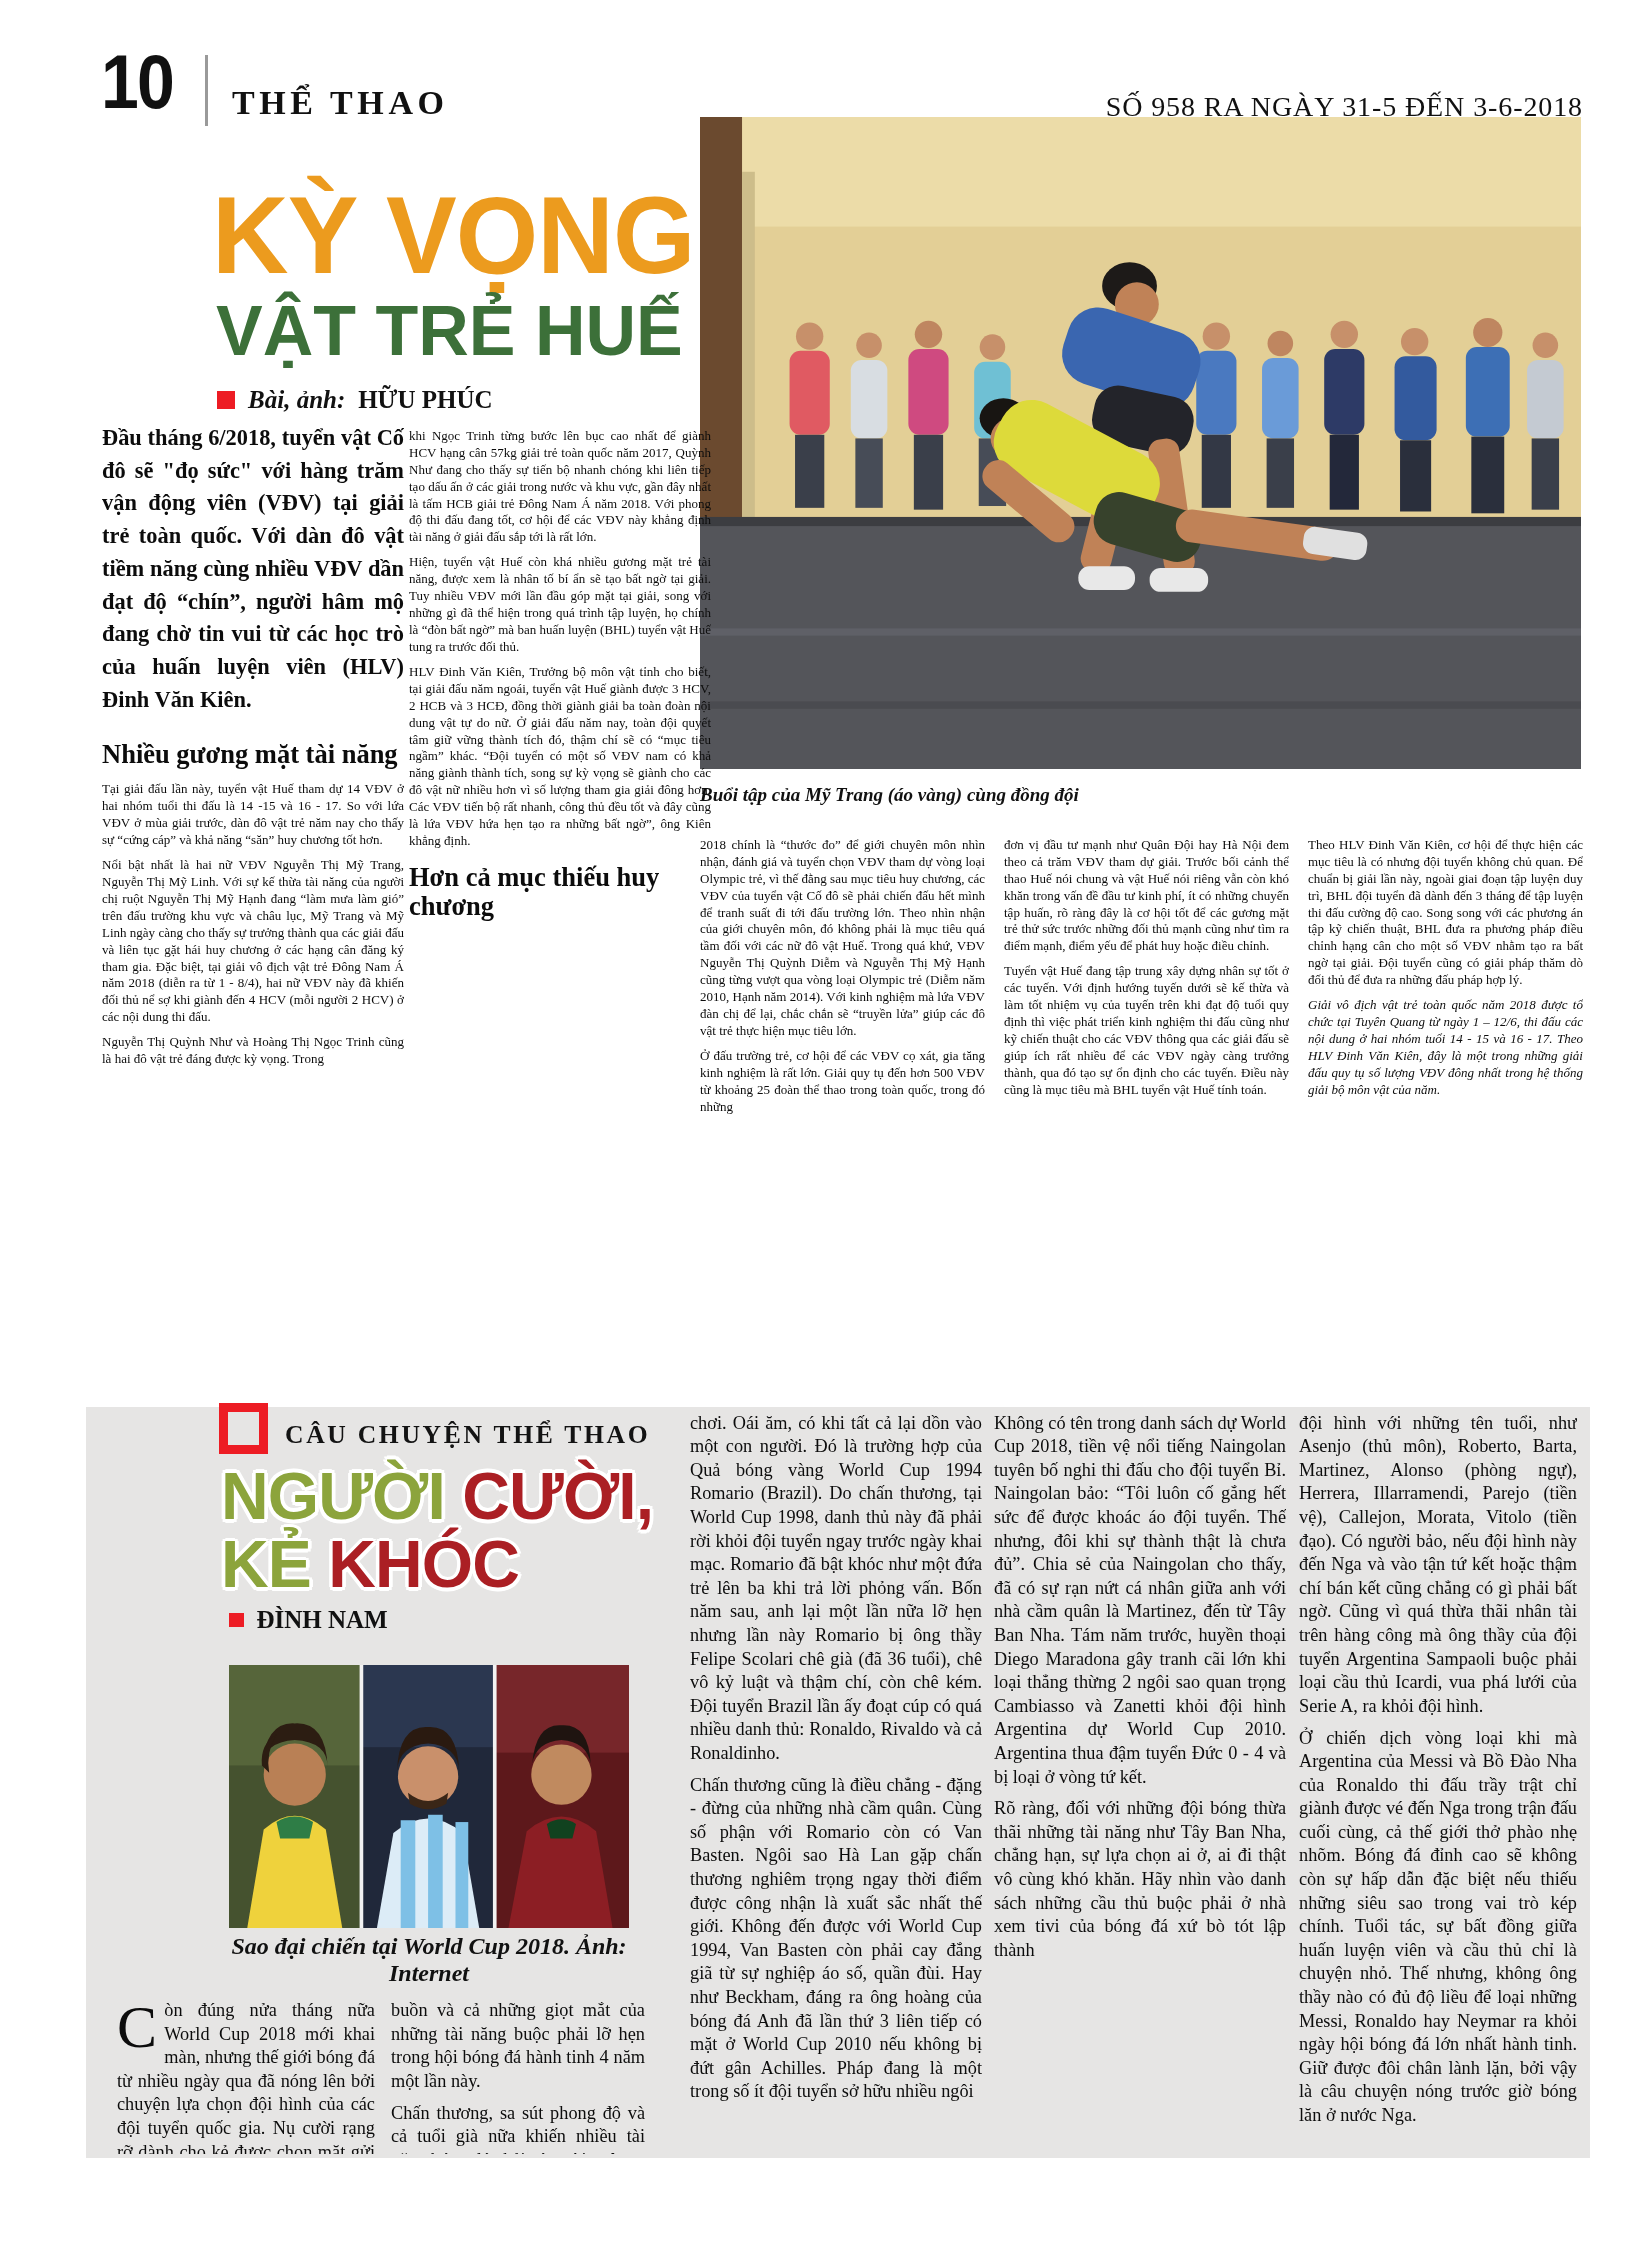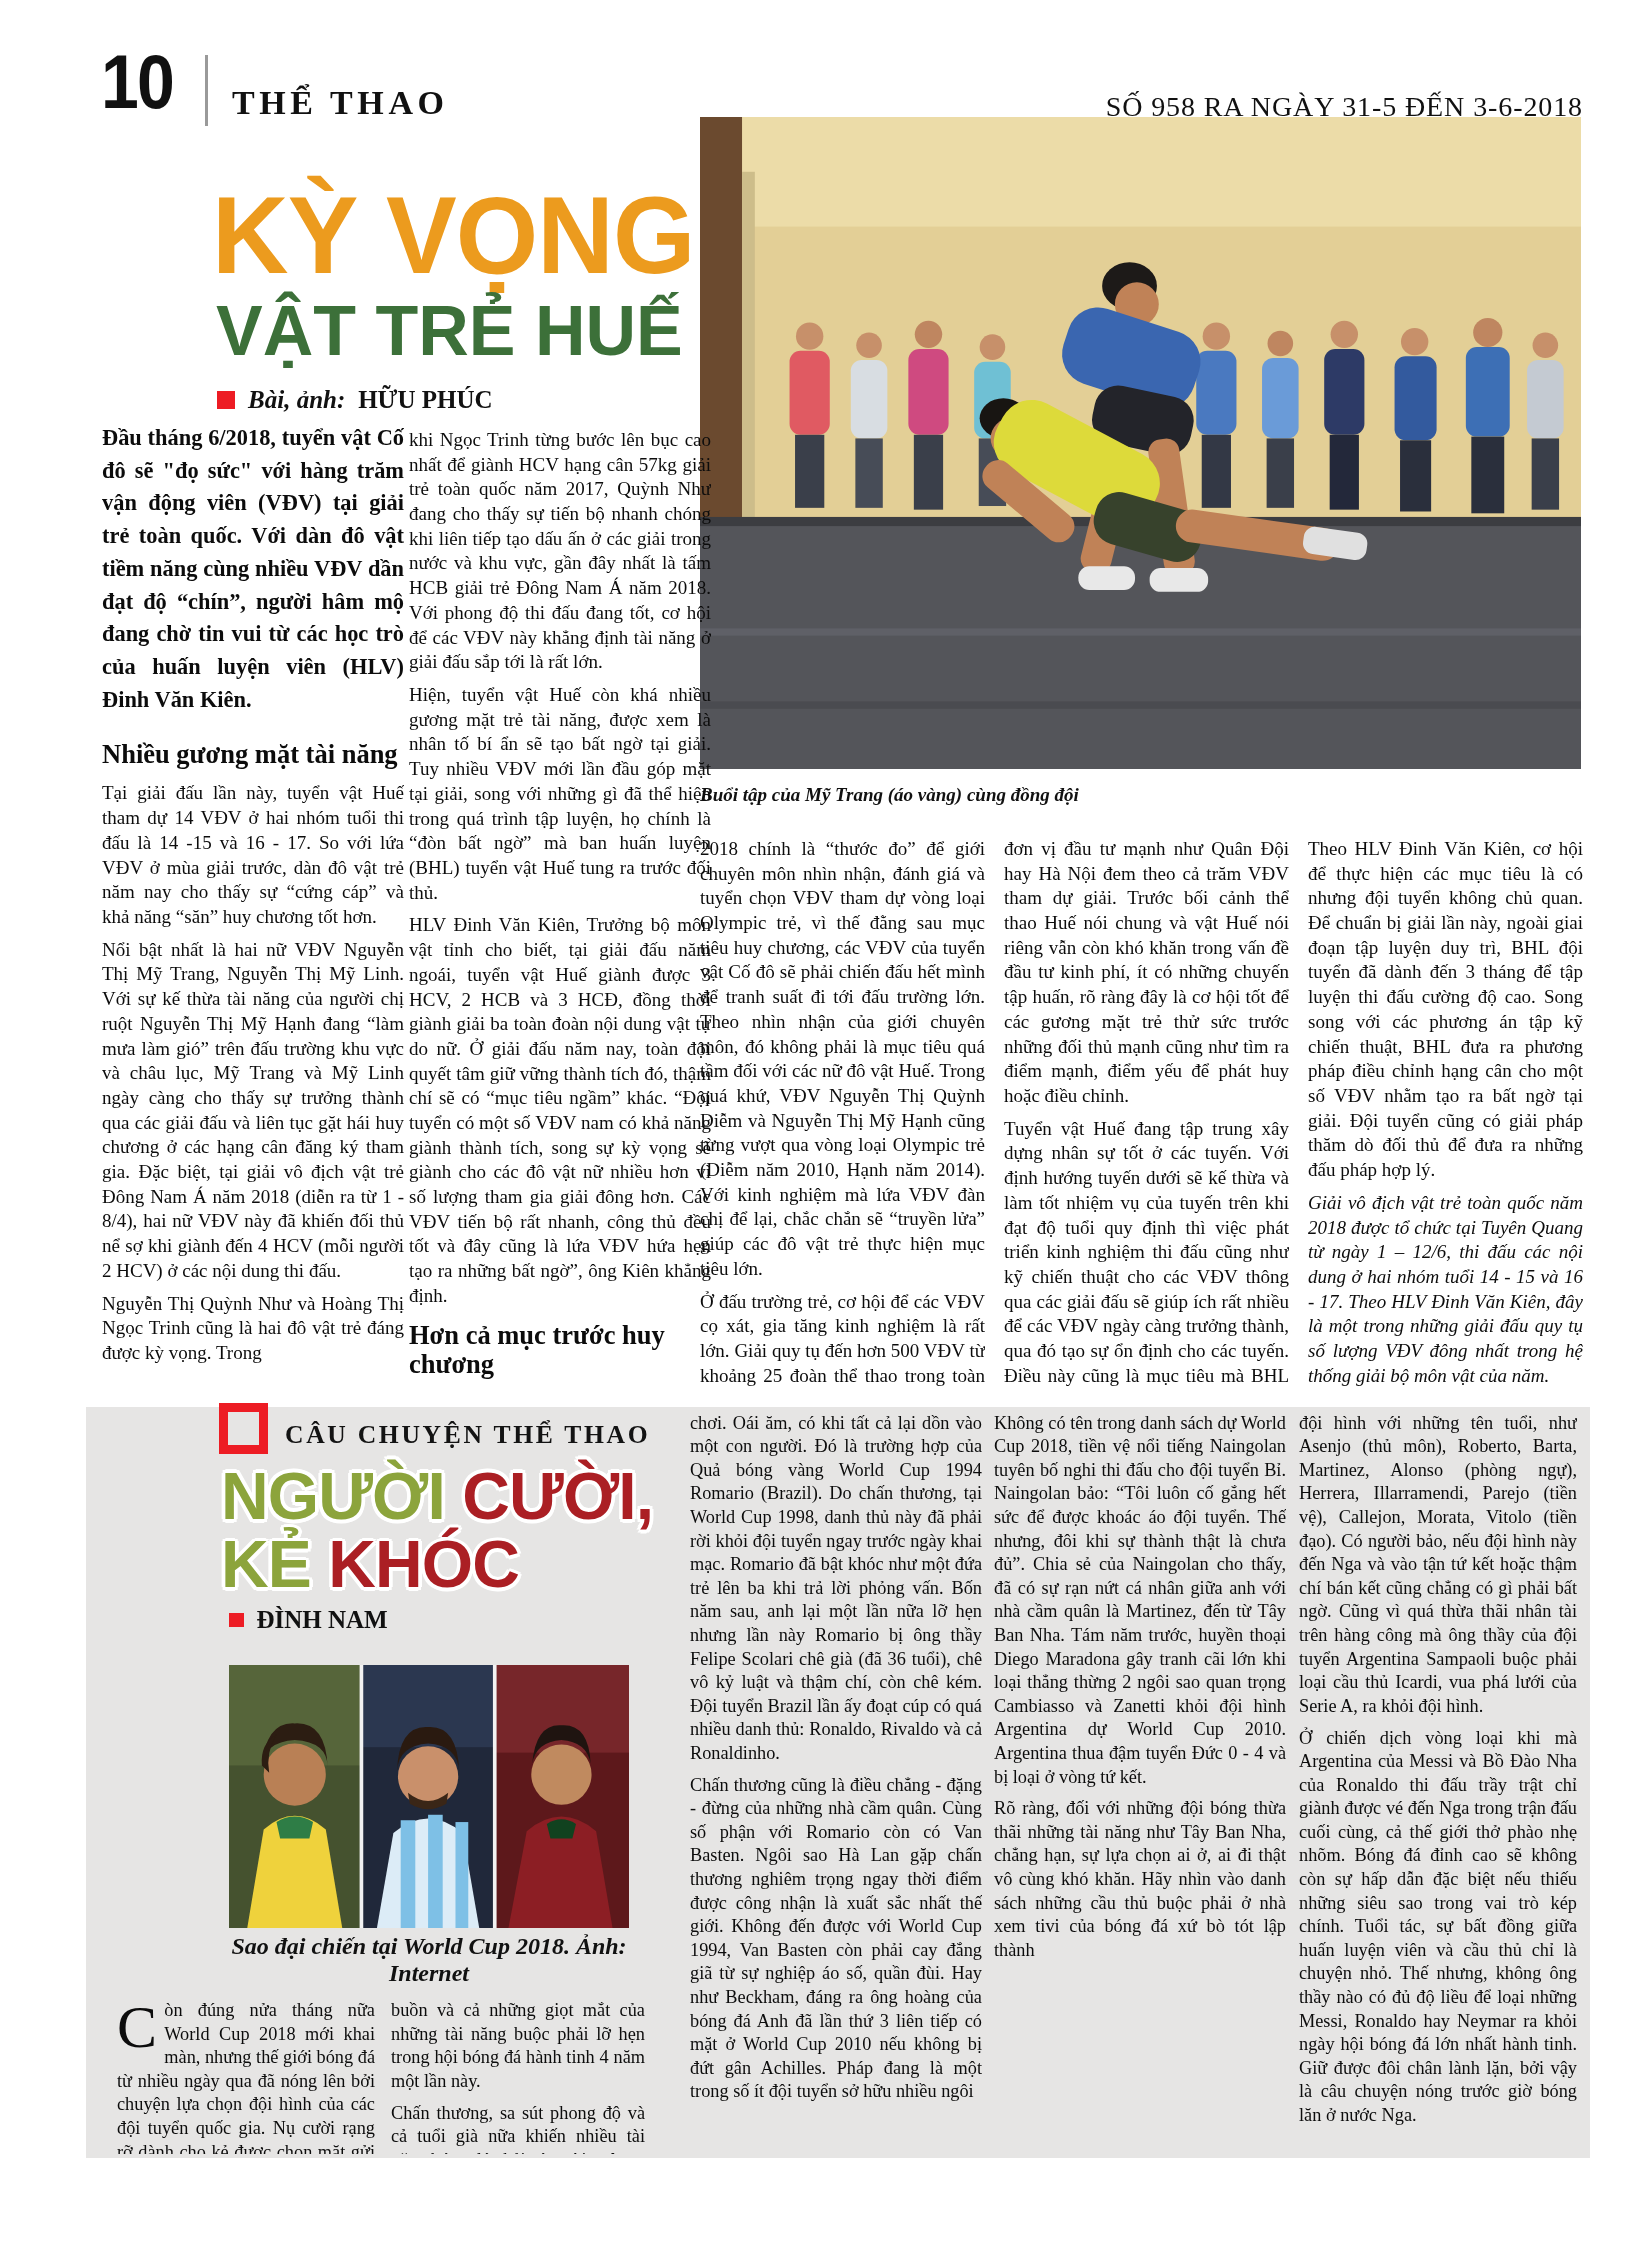--- a/index.html
+++ b/index.html
@@ -18,21 +18,21 @@
         font-weight:700; font-size:106px; letter-spacing:-0.9px; transform:scaleY(1.04); transform-origin:top left; }
   .t2 { position:absolute; left:216px; top:291px; font-family:"Liberation Sans",sans-serif;
         font-weight:700; font-size:70px; letter-spacing:0px; }
   .byline { position:absolute; display:flex; align-items:center; gap:12.8px; }
   .byline .sq { width:18.3px; height:18.3px; flex:0 0 auto; }
   .byline-1 { left:217px; top:386px; }
   .byline .lbl { font-size:25px; font-weight:700; font-style:italic; color:#111; }
   .byline .nm  { font-size:25px; font-weight:700; color:#111; }
 
   .col { position:absolute; overflow:hidden; }
-  .col p { font-size:19px; line-height:1.30; text-align:justify; margin:0 0 8.2px; color:#0c0c0c; }
+  .col p { font-size:13px; line-height:1.30; text-align:justify; margin:0 0 8.2px; color:#0c0c0c; }
   .col p.intro { font-size:22.4px; line-height:1.46; font-weight:700; margin-bottom:24px; }
   .col h3 { font-size:26.5px; line-height:1.1; font-weight:700; color:#0c0c0c; margin:12.8px 0 12px; }
   .col p.italicp { font-style:italic; }
 
   .c1 { left:102px;  top:422px; width:302px; height:970px; }
   .c2 { left:409px;  top:428px; width:302px; height:965px; }
   .c3 { left:700px;  top:837px; width:285px; height:554px; }
   .c4 { left:1004px; top:837px; width:285px; height:554px; }
   .c5 { left:1308px; top:837px; width:275px; height:554px; }
 
@@ -150,21 +150,21 @@
     <h3>Nhiều gương mặt tài năng</h3>
     <p>Tại giải đấu lần này, tuyển vật Huế tham dự 14 VĐV ở hai nhóm tuổi thi đấu là 14 -15 và 16 - 17. So với lứa VĐV ở mùa giải trước, dàn đô vật trẻ năm nay cho thấy sự “cứng cáp” và khả năng “săn” huy chương tốt hơn.</p>
     <p>Nổi bật nhất là hai nữ VĐV Nguyễn Thị Mỹ Trang, Nguyễn Thị Mỹ Linh. Với sự kế thừa tài năng của người chị ruột Nguyễn Thị Mỹ Hạnh đang “làm mưa làm gió” trên đấu trường khu vực và châu lục, Mỹ Trang và Mỹ Linh ngày càng cho thấy sự trưởng thành qua các giải đấu và liên tục gặt hái huy chương ở các hạng cân đăng ký tham gia. Đặc biệt, tại giải vô địch vật trẻ Đông Nam Á năm 2018 (diễn ra từ 1 - 8/4), hai nữ VĐV này đã khiến đối thủ nể sợ khi giành đến 4 HCV (mỗi người 2 HCV) ở các nội dung thi đấu.</p>
     <p>Nguyễn Thị Quỳnh Như và Hoàng Thị Ngọc Trinh cũng là hai đô vật trẻ đáng được kỳ vọng. Trong</p>
   </div>
 
   <div class="col c2">
     <p>khi Ngọc Trinh từng bước lên bục cao nhất để giành HCV hạng cân 57kg giải trẻ toàn quốc năm 2017, Quỳnh Như đang cho thấy sự tiến bộ nhanh chóng khi liên tiếp tạo dấu ấn ở các giải trong nước và khu vực, gần đây nhất là tấm HCB giải trẻ Đông Nam Á năm 2018. Với phong độ thi đấu đang tốt, cơ hội để các VĐV này khẳng định tài năng ở giải đấu sắp tới là rất lớn.</p>
     <p>Hiện, tuyển vật Huế còn khá nhiều gương mặt trẻ tài năng, được xem là nhân tố bí ẩn sẽ tạo bất ngờ tại giải. Tuy nhiều VĐV mới lần đầu góp mặt tại giải, song với những gì đã thể hiện trong quá trình tập luyện, họ chính là “đòn bất ngờ” mà ban huấn luyện (BHL) tuyển vật Huế tung ra trước đối thủ.</p>
     <p>HLV Đinh Văn Kiên, Trưởng bộ môn vật tỉnh cho biết, tại giải đấu năm ngoái, tuyển vật Huế giành được 3 HCV, 2 HCB và 3 HCĐ, đồng thời giành giải ba toàn đoàn nội dung vật tự do nữ. Ở giải đấu năm nay, toàn đội quyết tâm giữ vững thành tích đó, thậm chí sẽ có “mục tiêu ngầm” khác. “Đội tuyển có một số VĐV nam có khả năng giành thành tích, song sự kỳ vọng sẽ giành cho các đô vật nữ nhiều hơn vì số lượng tham gia giải đông hơn. Các VĐV tiến bộ rất nhanh, công thủ đều tốt và đây cũng là lứa VĐV hứa hẹn tạo ra những bất ngờ”, ông Kiên khẳng định.</p>
-    <h3>Hơn cả mục trước huy chương</h3>
+    <h3>Hơn cả mục thiếu huy chương</h3>
 
   </div>
 
   <div class="col c3">
     <p>2018 chính là “thước đo” để giới chuyên môn nhìn nhận, đánh giá và tuyển chọn VĐV tham dự vòng loại Olympic trẻ, vì thế đằng sau mục tiêu huy chương, các VĐV của tuyển vật Cố đô sẽ phải chiến đấu hết mình để tranh suất đi tới đấu trường lớn. Theo nhìn nhận của giới chuyên môn, đó không phải là mục tiêu quá tầm đối với các nữ đô vật Huế. Trong quá khứ, VĐV Nguyễn Thị Quỳnh Diễm và Nguyễn Thị Mỹ Hạnh cũng từng vượt qua vòng loại Olympic trẻ (Diễm năm 2010, Hạnh năm 2014). Với kinh nghiệm mà lứa VĐV đàn chị để lại, chắc chắn sẽ “truyền lửa” giúp các đô vật trẻ thực hiện mục tiêu lớn.</p>
     <p>Ở đấu trường trẻ, cơ hội để các VĐV cọ xát, gia tăng kinh nghiệm là rất lớn. Giải quy tụ đến hơn 500 VĐV từ khoảng 25 đoàn thể thao trong toàn quốc, trong đó những</p>
   </div>
 
   <div class="col c4">
     <p>đơn vị đầu tư mạnh như Quân Đội hay Hà Nội đem theo cả trăm VĐV tham dự giải. Trước bối cảnh thể thao Huế nói chung và vật Huế nói riêng vẫn còn khó khăn trong vấn đề đầu tư kinh phí, ít có những chuyến tập huấn, rõ ràng đây là cơ hội tốt để các gương mặt trẻ thử sức trước những đối thủ mạnh cũng như tìm ra điểm mạnh, điểm yếu để phát huy hoặc điều chỉnh.</p>

